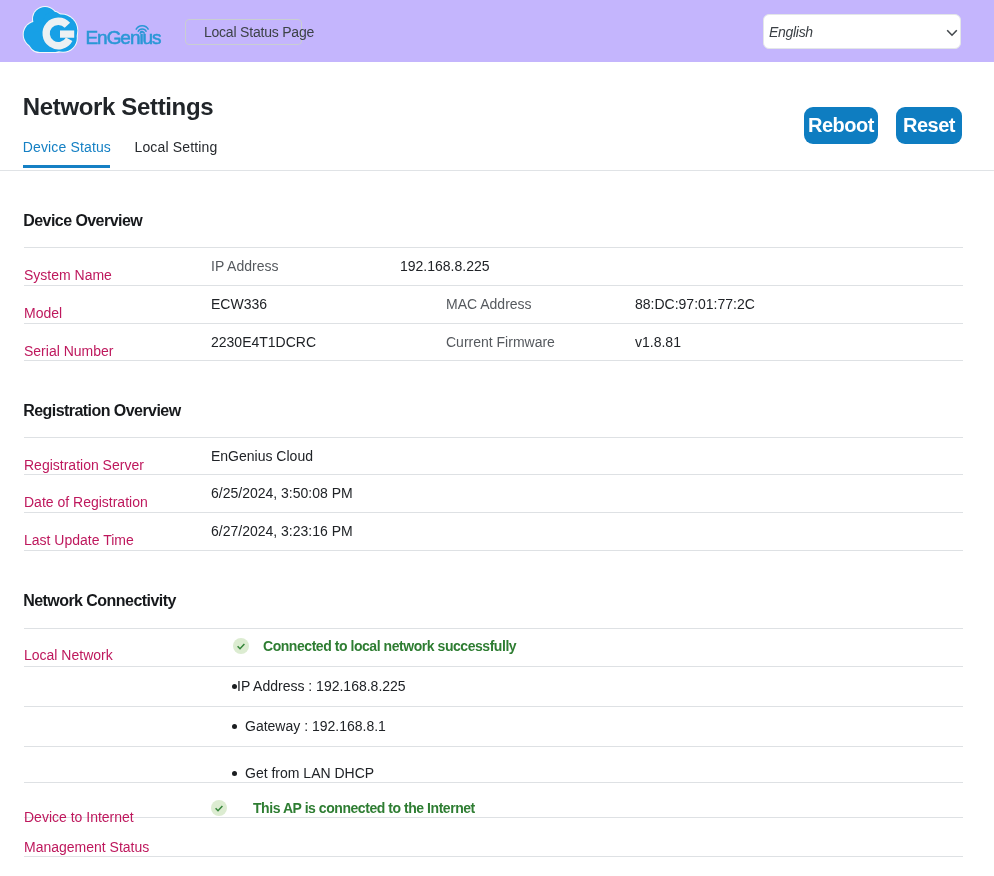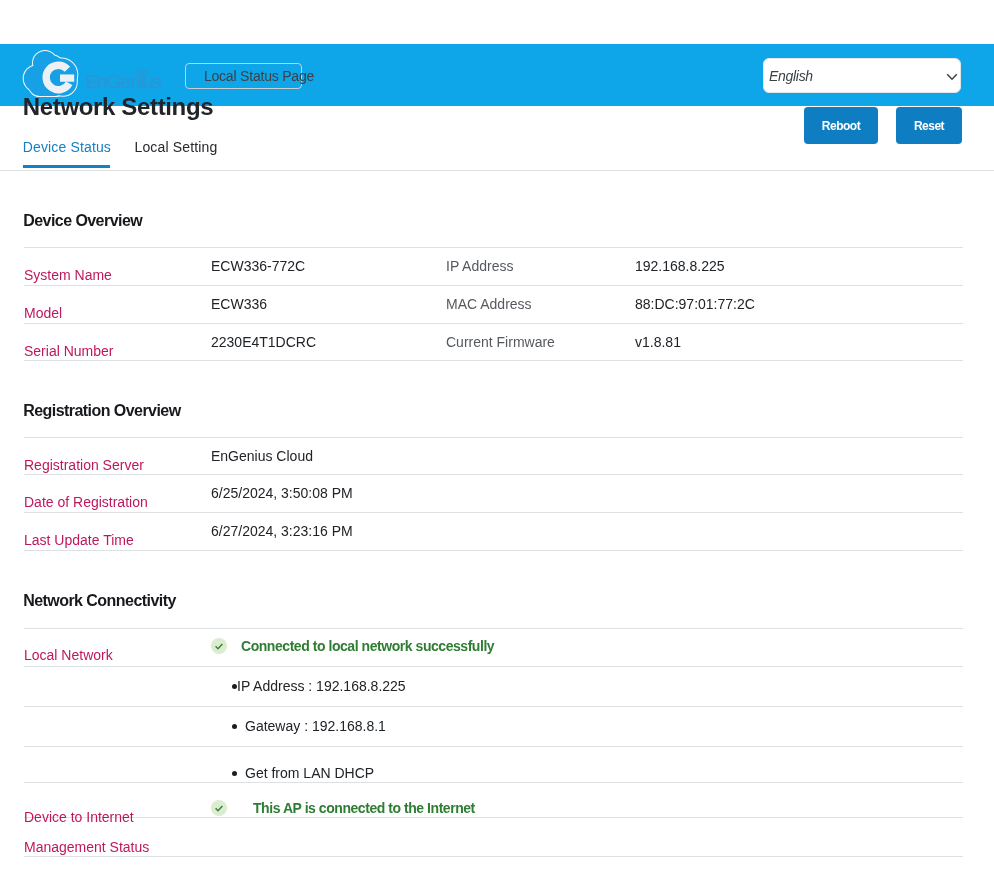--- a/index.html
+++ b/index.html
@@ -1,25 +1,25 @@
 <!DOCTYPE html>
 <html><head>
 <meta charset="utf-8">
 <title>Network Settings</title>
 <style>
 * { margin:0; padding:0; box-sizing:border-box; }
 html,body { width:994px; height:876px; background:#fff; font-family:"Liberation Sans",sans-serif; color:#202327; }
 body { position:relative; overflow:hidden; }
 .abs { position:absolute; }
-.topbar { position:absolute; left:0; top:0; width:994px; height:62px; background:#0ea5e9;margin-top:44px; }
+.topbar { position:absolute; left:0; top:0; width:994px; height:62px; background:#c4b5fd; }
 .lsp-btn { position:absolute; left:185px; top:19px; width:117px; height:26px; border:1px solid #c9ced2; border-radius:4px; font-size:14px; letter-spacing:-0.2px; color:#3c4247; display:flex; align-items:center; justify-content:center; white-space:nowrap;padding-left:31px; }
 .lang { position:absolute; left:763px; top:14px; width:198px; height:35px; background:#fff; border:1px solid #e3e6e8; border-radius:6px; display:flex; align-items:center; padding:0 5px; font-size:14px; letter-spacing:-0.3px; color:#3a3f44;font-style:italic; }
 .hline { position:absolute; left:0; width:994px; height:1px; background:#e0e3e6; }
 h1 { position:absolute; left:22.8px; top:93px; font-size:24px; font-weight:bold; letter-spacing:-0.35px; color:#212529; white-space:nowrap; }
-.btn { position:absolute; top:107px; height:37px; background:#0e7dc1; color:#fff; font-weight:bold; font-size:12px; letter-spacing:-0.5px; border:none; border-radius:4px; display:flex; align-items:center; justify-content:center; font-family:"Liberation Sans",sans-serif; }
+.btn { position:absolute; top:107px; height:37px; background:#0e7dc1; color:#fff; font-weight:bold; font-size:20px; letter-spacing:-0.5px; border:none; border-radius:9px; display:flex; align-items:center; justify-content:center; font-family:"Liberation Sans",sans-serif; }
 .btn.reboot { left:804px; width:74px; }
 .btn.reset { left:896px; width:66px; }
 .tab { position:absolute; font-size:14px; white-space:nowrap; letter-spacing:0.15px; }
 .tab.active { color:#1580c4; }
 .tab.idle { color:#26292d; }
 .tabu { position:absolute; left:22.5px; width:87px; height:3px; background:#1580c4; top:165px; }
 h2 { position:absolute; left:23.2px; font-size:16px; font-weight:bold; letter-spacing:-0.55px; color:#17191c; white-space:nowrap; }
 .tbl { position:absolute; left:24px; width:939px; border-top:1px solid #dee1e4; }
 .trow { display:flex; align-items:center; border-bottom:1px solid #dee1e4; font-size:14px; }
 .c1 { width:187px; color:#be185d;margin-top:18px; }
@@ -73,21 +73,20 @@
 <button class="btn reset">Reset</button>
 <span class="tab active" style="left:22.7px; top:139px;">Device Status</span>
 <span class="tab idle" style="left:134.5px; top:139px;">Local Setting</span>
 <div class="tabu"></div>
 <div class="hline" style="top:169.5px;"></div>
 
 <h2 style="top:211.5px;">Device Overview</h2>
 <div class="tbl" style="top:246.5px;">
   <div class="trow" style="height:38px;">
       <div class="c1">System Name</div>
-      <div class="c2">ECW336-772C</div>
       <div class="c3">IP Address</div>
       <div class="c4">192.168.8.225</div>
     </div>
   <div class="trow" style="height:38px;">
       <div class="c1">Model</div>
       <div class="c2">ECW336</div>
       <div class="c3">MAC Address</div>
       <div class="c4">88:DC:97:01:77:2C</div>
     </div>
   <div class="trow" style="height:37px;">
@@ -109,21 +108,21 @@
       <div class="c4">6/25/2024, 3:50:08 PM</div>
     </div>
   <div class="trow" style="height:38px;">
       <div class="c1">Last Update Time</div>
       <div class="c4">6/27/2024, 3:23:16 PM</div>
     </div>
 </div>
 
 <h2 style="top:591.6px;">Network Connectivity</h2>
 <div class="tbl" style="top:628px;">
-  <div class="trow" style="height:37.5px;">
+  <div class="trow" style="height:37.5px;gap:22px;">
       <div class="c1" style="position:relative;top:-1px;">Local Network</div>
       <div class="c4" style="position:relative;top:-1.5px;"><span class="chk"><svg width="16" height="16" viewBox="0 0 16 16">
             <path d="M4.6 8.3 L7 10.7 L11.4 5.9" fill="none" stroke="#35853a" stroke-width="1.5"></path>
           </svg></span><span class="green" style="margin-left:14px;">Connected to local network successfully</span></div>
     </div>
   <div class="trow" style="height:40px;">
       <div class="c1"></div>
       <div class="c4"><span class="bul" style="margin-left:21px;"></span><span style="">IP Address : 192.168.8.225</span></div>
     </div>
   <div class="trow" style="height:40px;">

